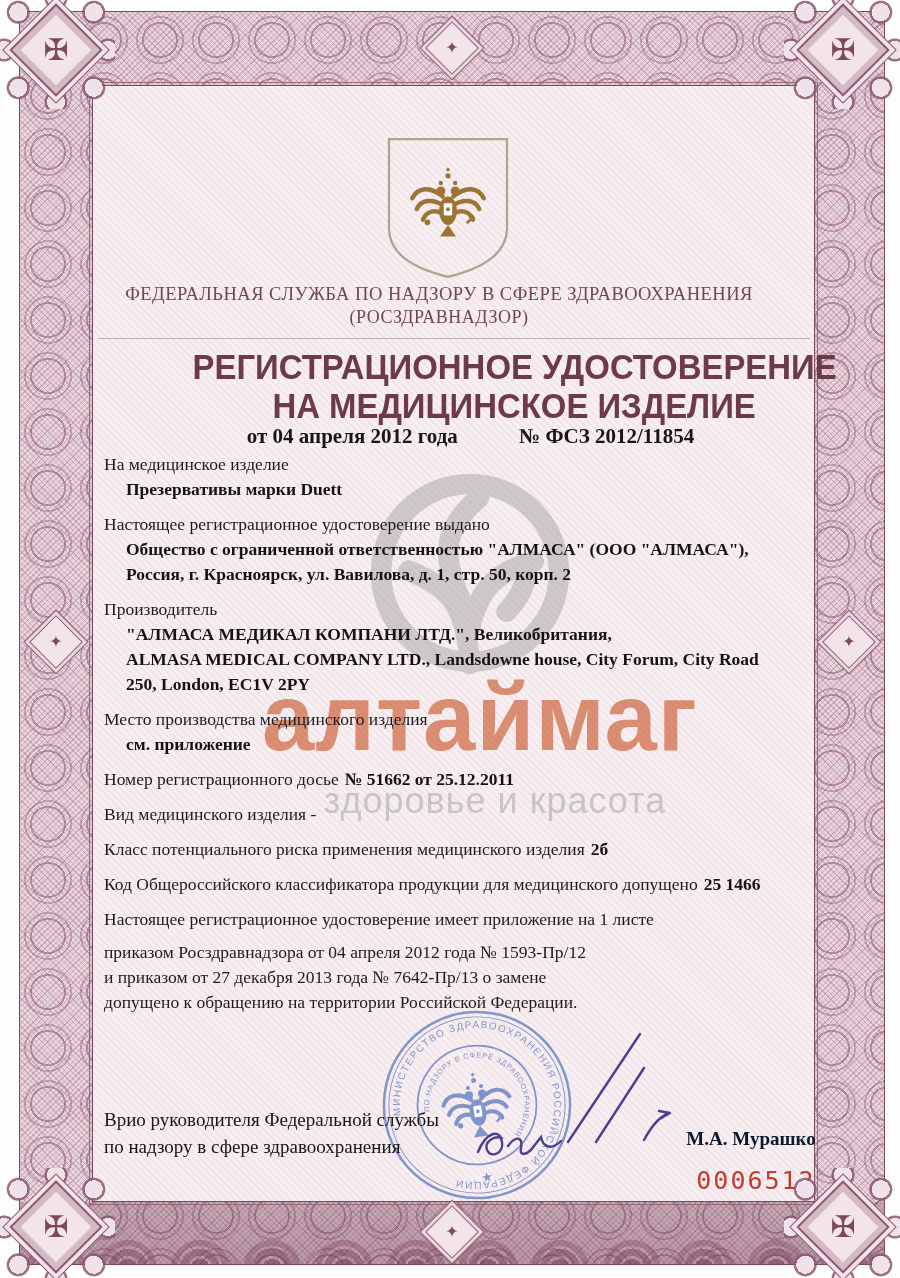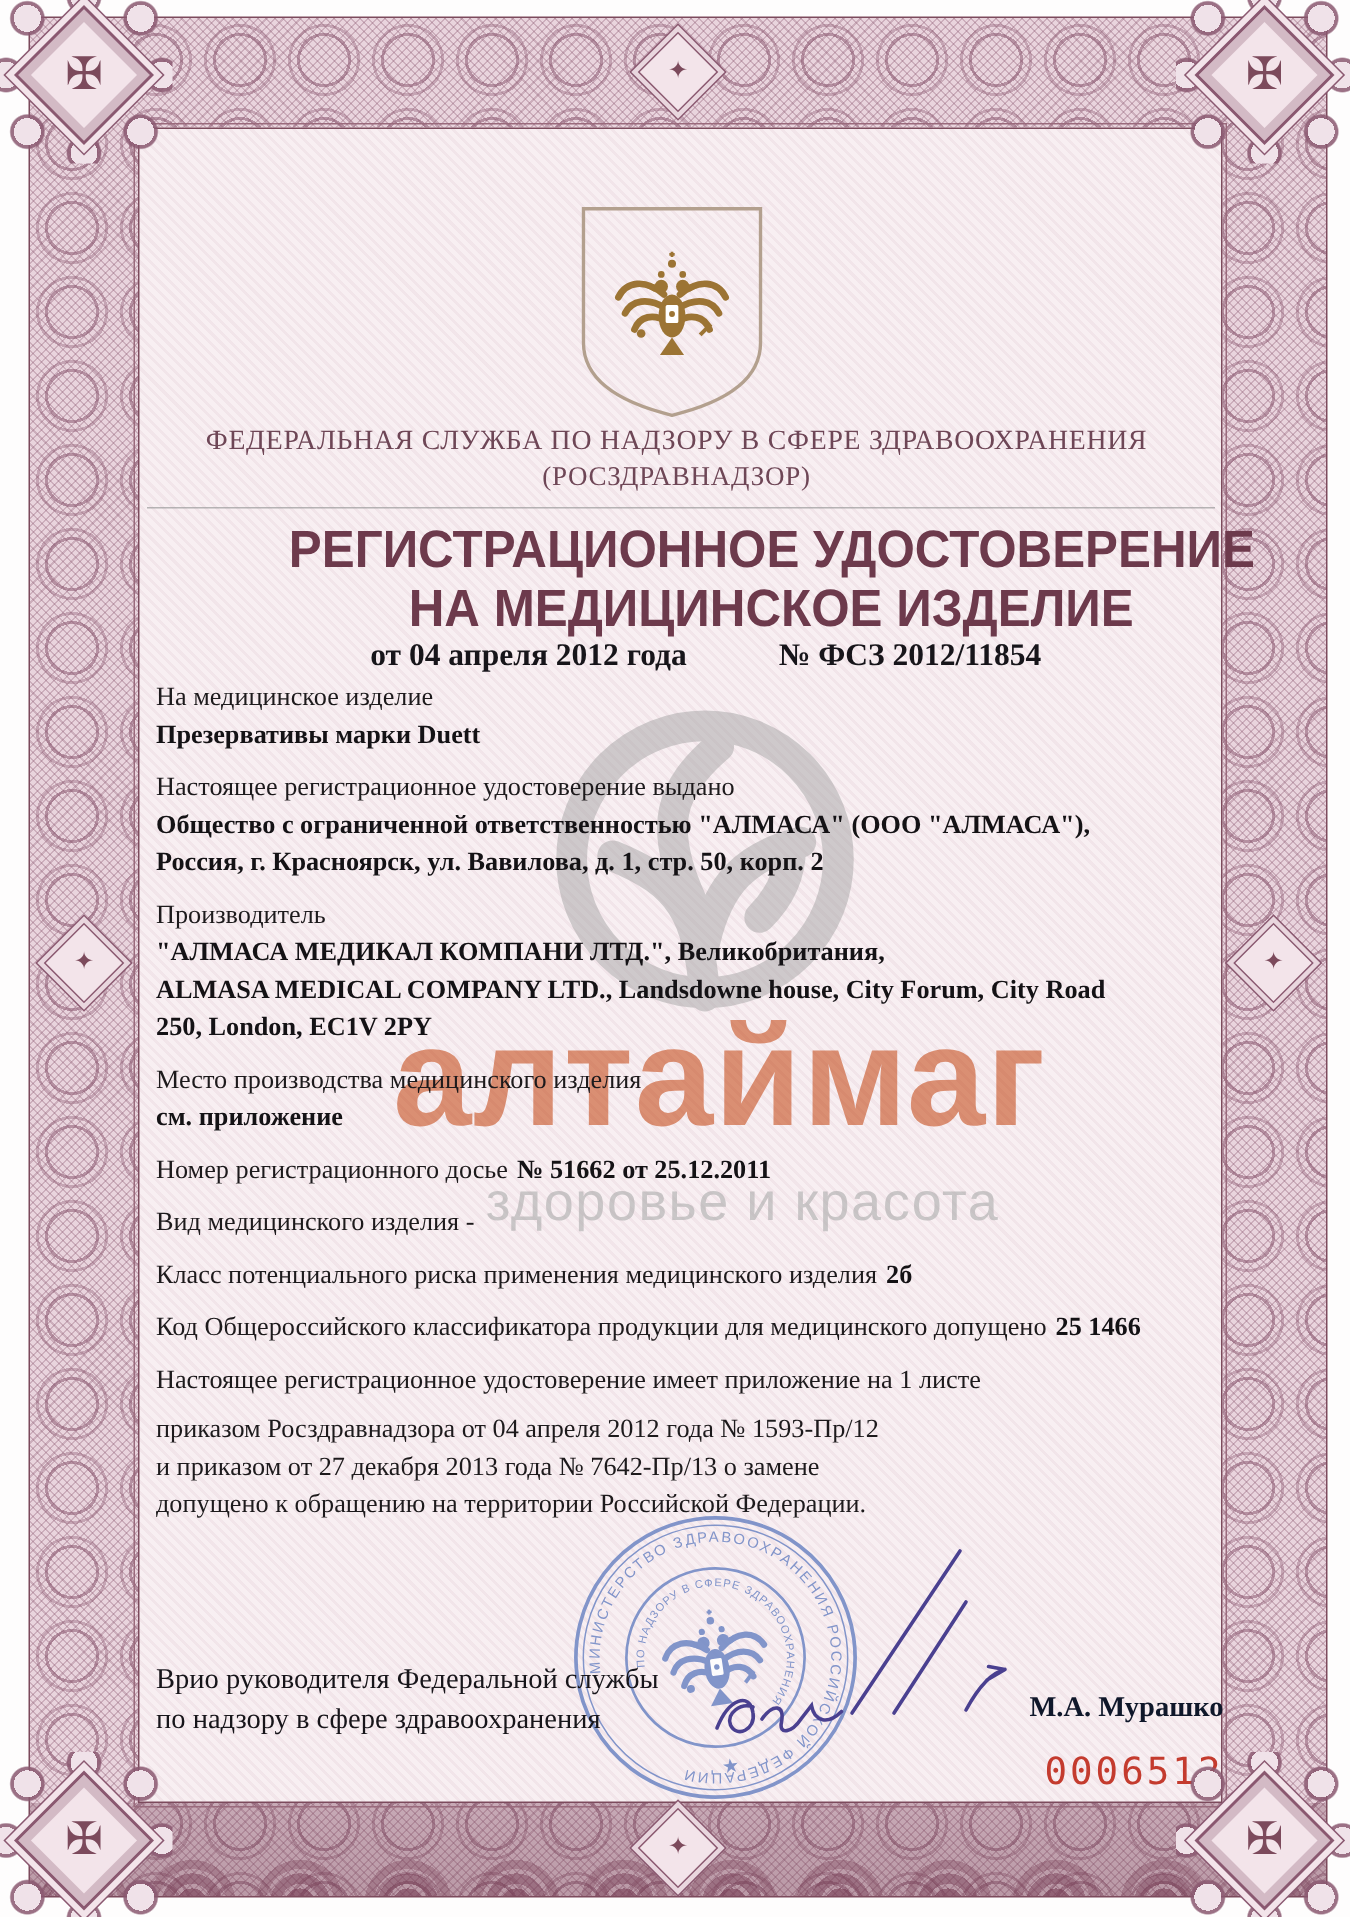--- a/index.html
+++ b/index.html
@@ -60,36 +60,36 @@
   .wm-brand{position:absolute;left:200px;top:664px;width:560px;text-align:center;z-index:3;
     font-family:"Liberation Sans", sans-serif;font-weight:700;font-size:94px;letter-spacing:1px;
     color:#c2410c;opacity:.55;}
   .wm-tagline{position:absolute;left:300px;top:780px;width:390px;text-align:center;z-index:3;
     font-family:"Liberation Sans", sans-serif;font-size:36px;letter-spacing:1px;
     color:#ababab;opacity:.6;}
 
   
   .arms{position:absolute;left:372px;top:132px;width:152px;height:152px;z-index:4;}
   .authority{position:absolute;left:92px;top:284px;width:694px;text-align:center;z-index:4;
-    color:#6e4656;font-size:18.5px;letter-spacing:.5px;padding-left:12px;}
+    color:#6e4656;font-size:18.5px;letter-spacing:.5px;}
   .authority .l2{font-size:18px;margin-top:2px;}
   .divider{position:absolute;left:98px;top:338px;width:712px;height:1px;background:#9a9a9a;opacity:.7;z-index:4;}
   .title{position:absolute;left:92px;top:347px;width:845px;text-align:center;z-index:4;
     color:#6d3a4c;font-family:"Liberation Sans", sans-serif;font-weight:700;}
   .title .t{display:inline-block;transform:scaleX(.94);font-size:35px;line-height:39px;letter-spacing:0;}
   .dateline{position:absolute;left:92px;top:424px;width:721px;text-align:center;z-index:4;
     font-weight:700;font-size:21px;color:#17151a;margin-left:18px;}
   .dateline .num{margin-left:56px;}
 
   
   .body{position:absolute;left:104px;top:452px;width:702px;z-index:4;
     font-size:17.5px;line-height:25px;color:#1d1a1c;}
   .p{margin:0 0 10px 0;}
   .p.gap8{margin-bottom:8px;}
-  .b{font-weight:700;color:#141215;}
+  .b{font-weight:700;color:#141215;margin-left:22px;}
   .b.sp{margin-left:6px;}
 
   
   .signer-title{position:absolute;left:104px;top:1106px;z-index:6;
     font-weight:400;font-size:19px;line-height:27px;color:#17151a;}
   .signer-name{position:absolute;left:656px;top:1128px;width:190px;text-align:center;z-index:6;
     font-weight:700;font-size:19px;color:#0f172a;}
   .stamp{position:absolute;left:378px;top:1006px;width:198px;height:198px;z-index:5;opacity:.85;
     transform:rotate(-8deg);}
   .autograph{position:absolute;left:468px;top:1020px;width:240px;height:170px;z-index:6;}

